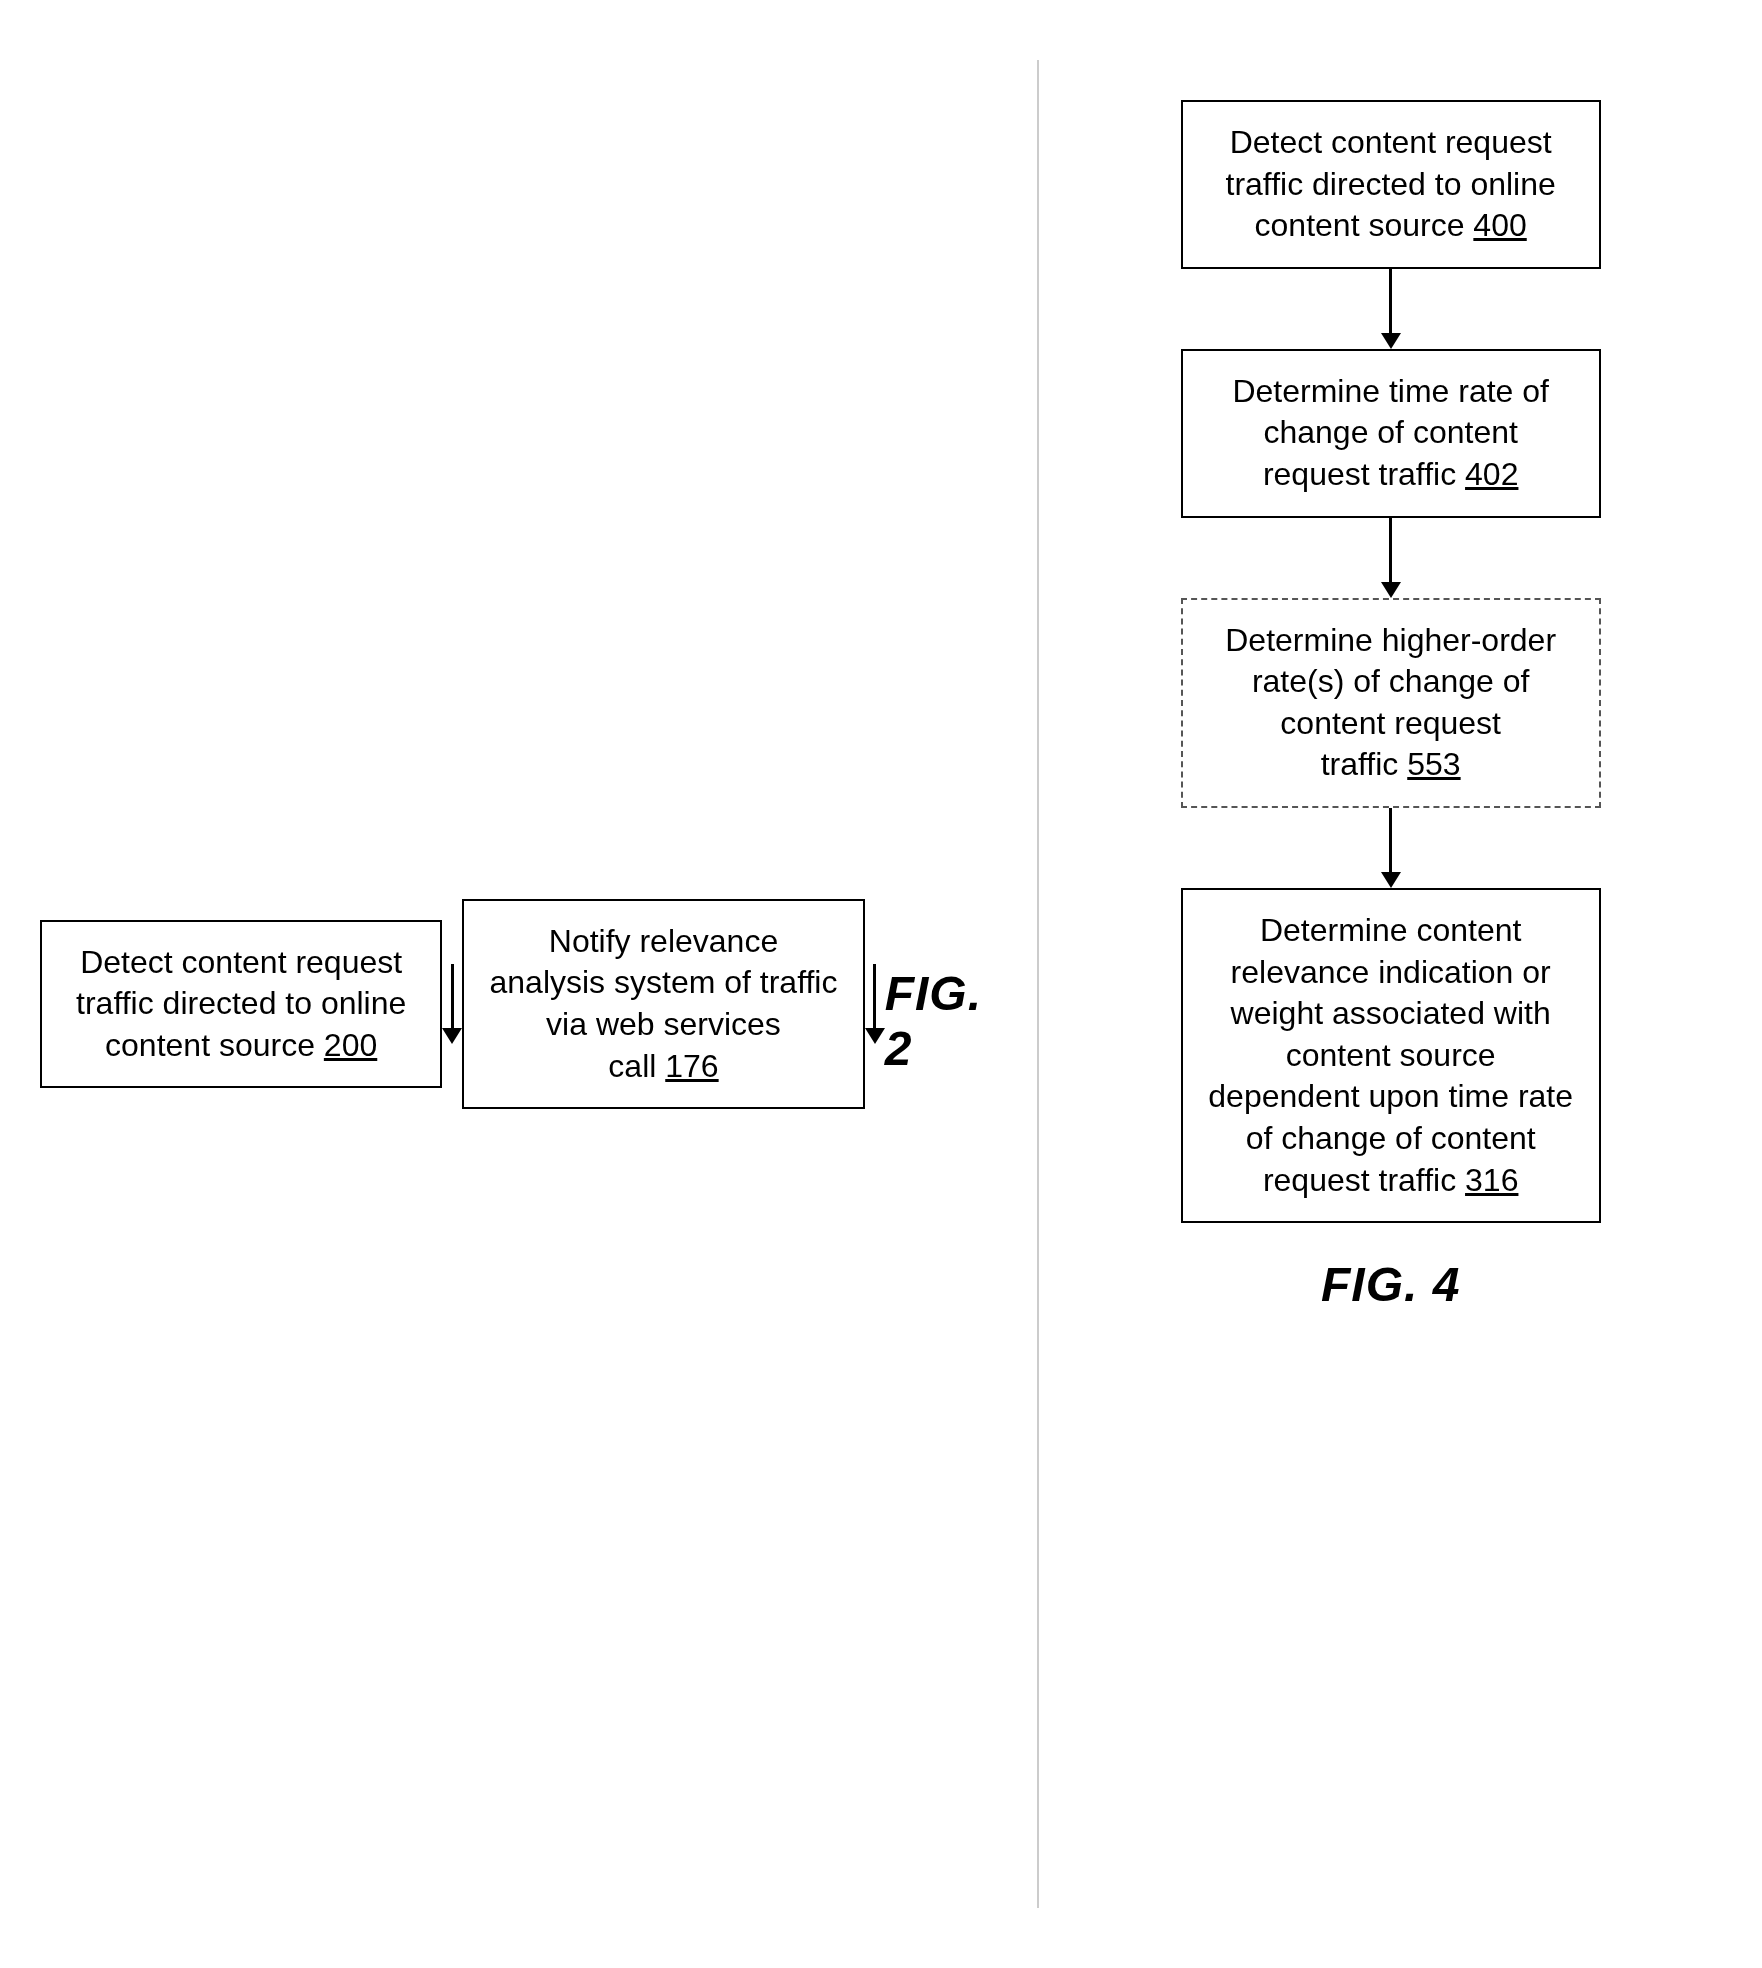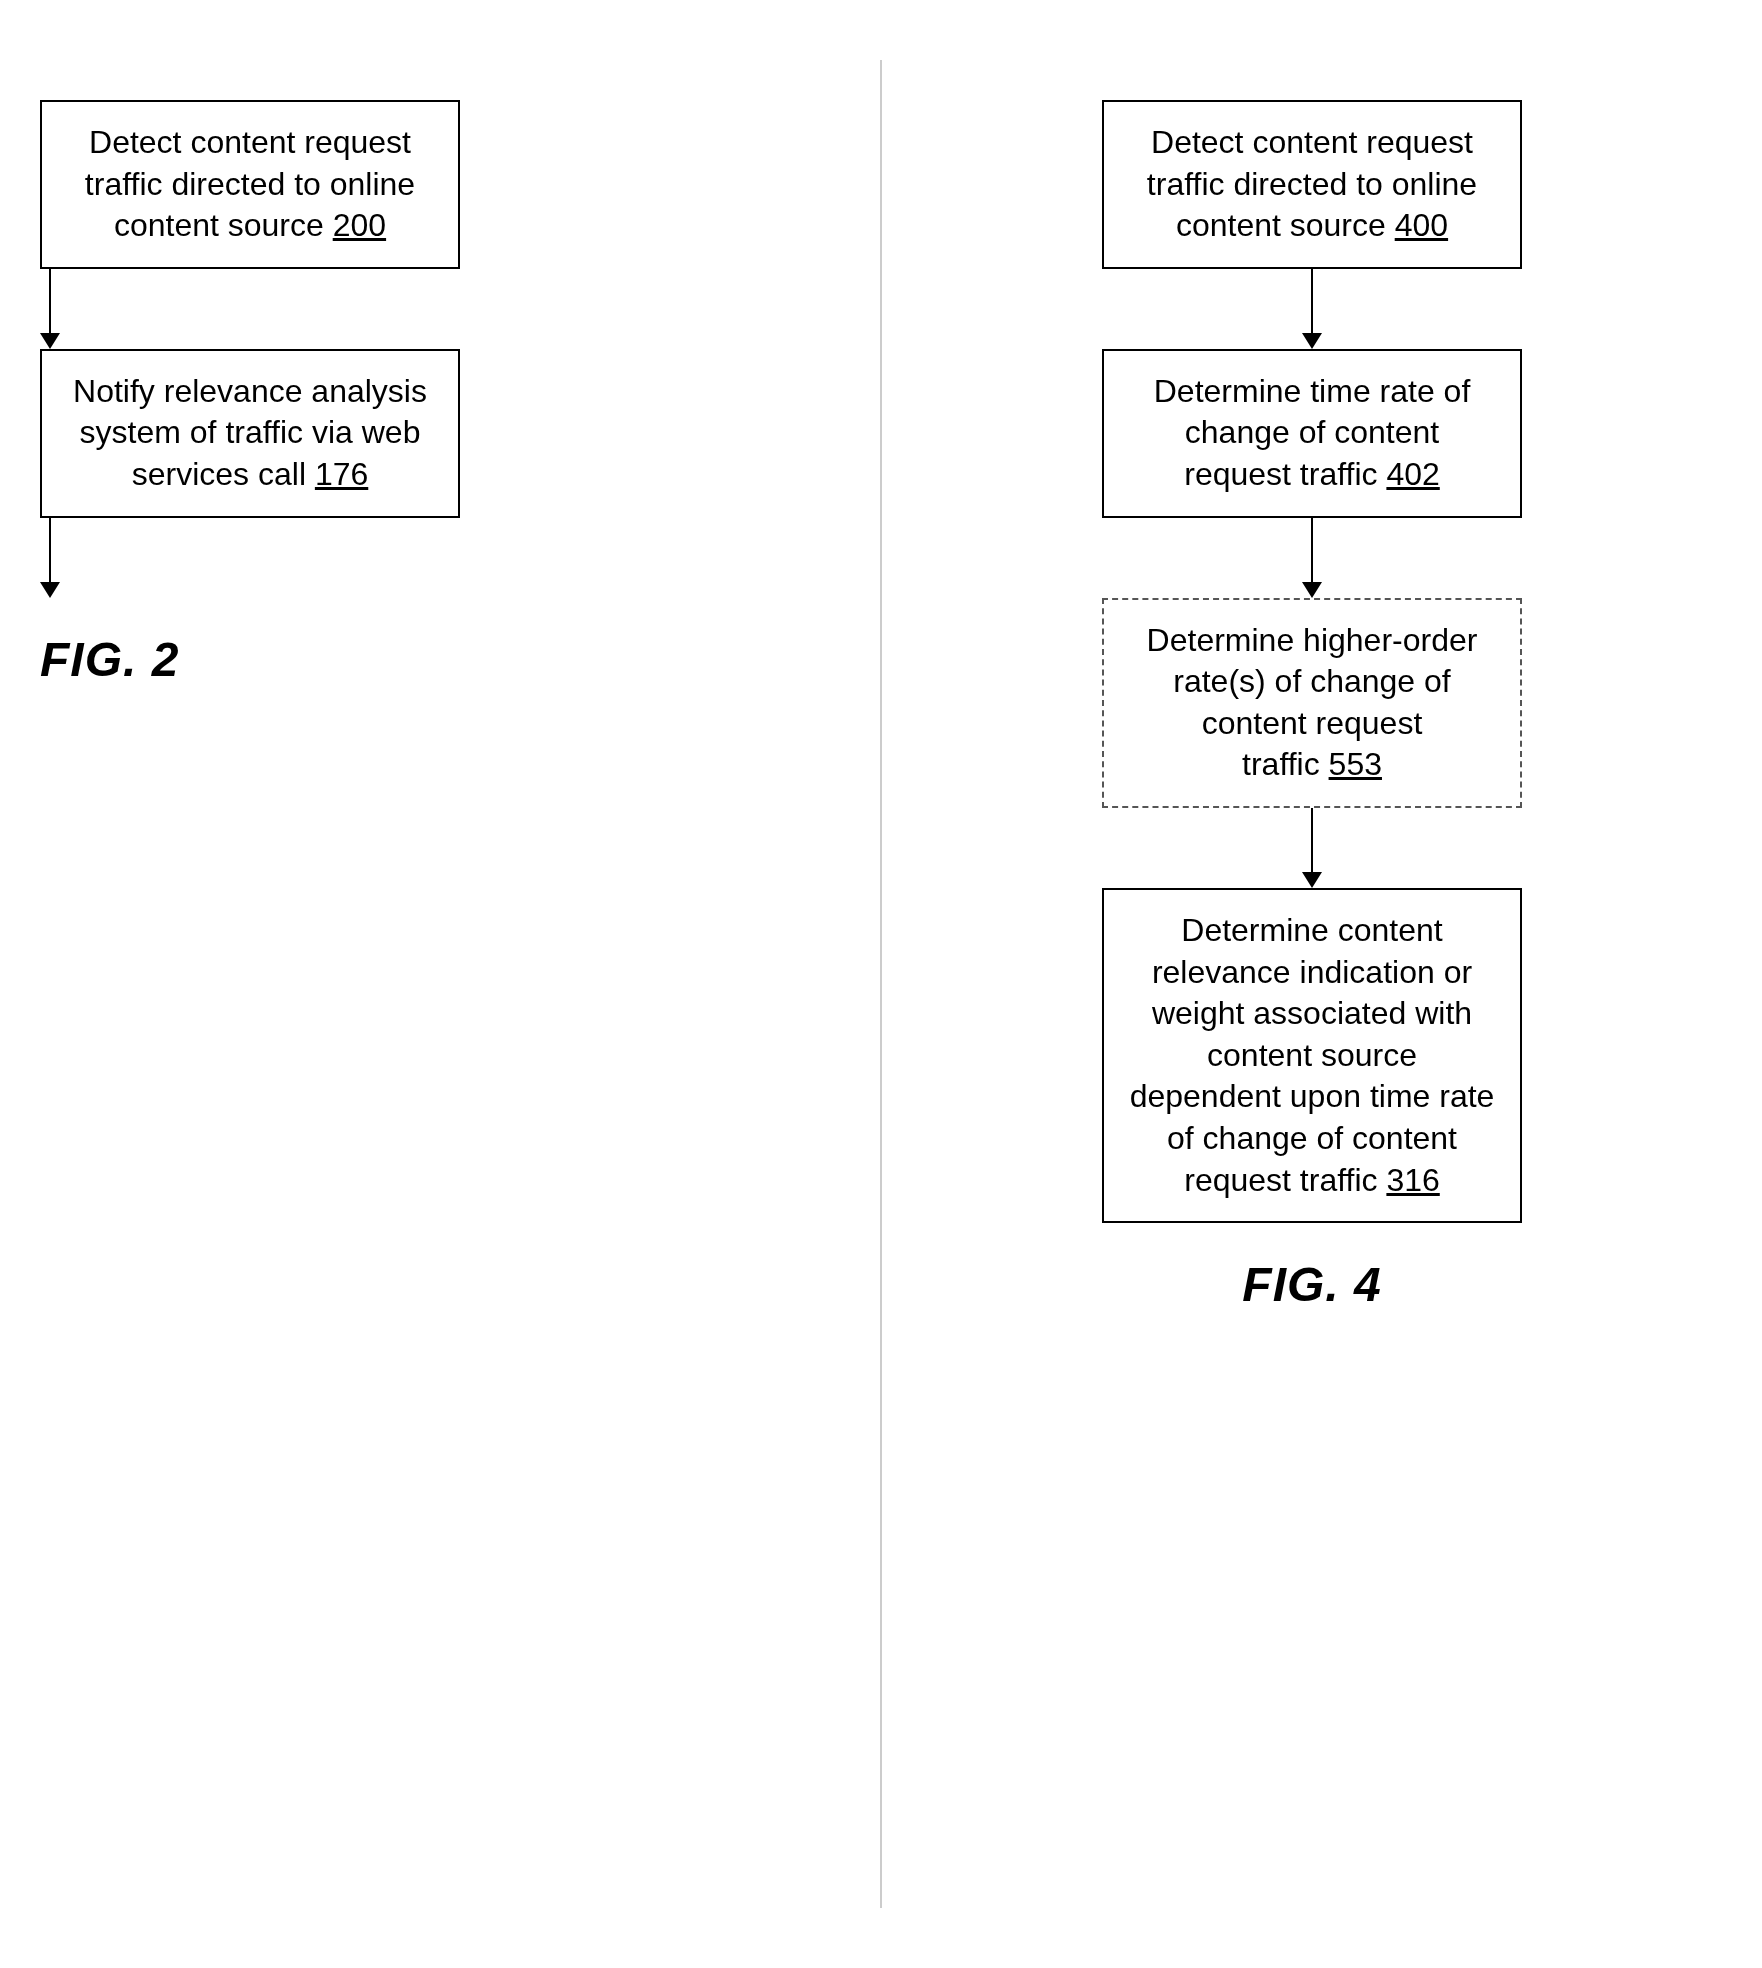--- a/index.html
+++ b/index.html
@@ -16,22 +16,22 @@
       display: flex;
       width: 100%;
       height: 100%;
       padding: 60px 40px;
     }
 
     
     .fig2-column {
       flex: 1;
       display: flex;
-      flex-direction: column;
-      align-items: flex-start;
+      flex-direction: row;
+      align-items: center;
       padding-top: 40px;
     }
 
     
     .fig4-column {
       flex: 1;
       display: flex;
       flex-direction: column;
       align-items: center;
       padding-top: 40px;

